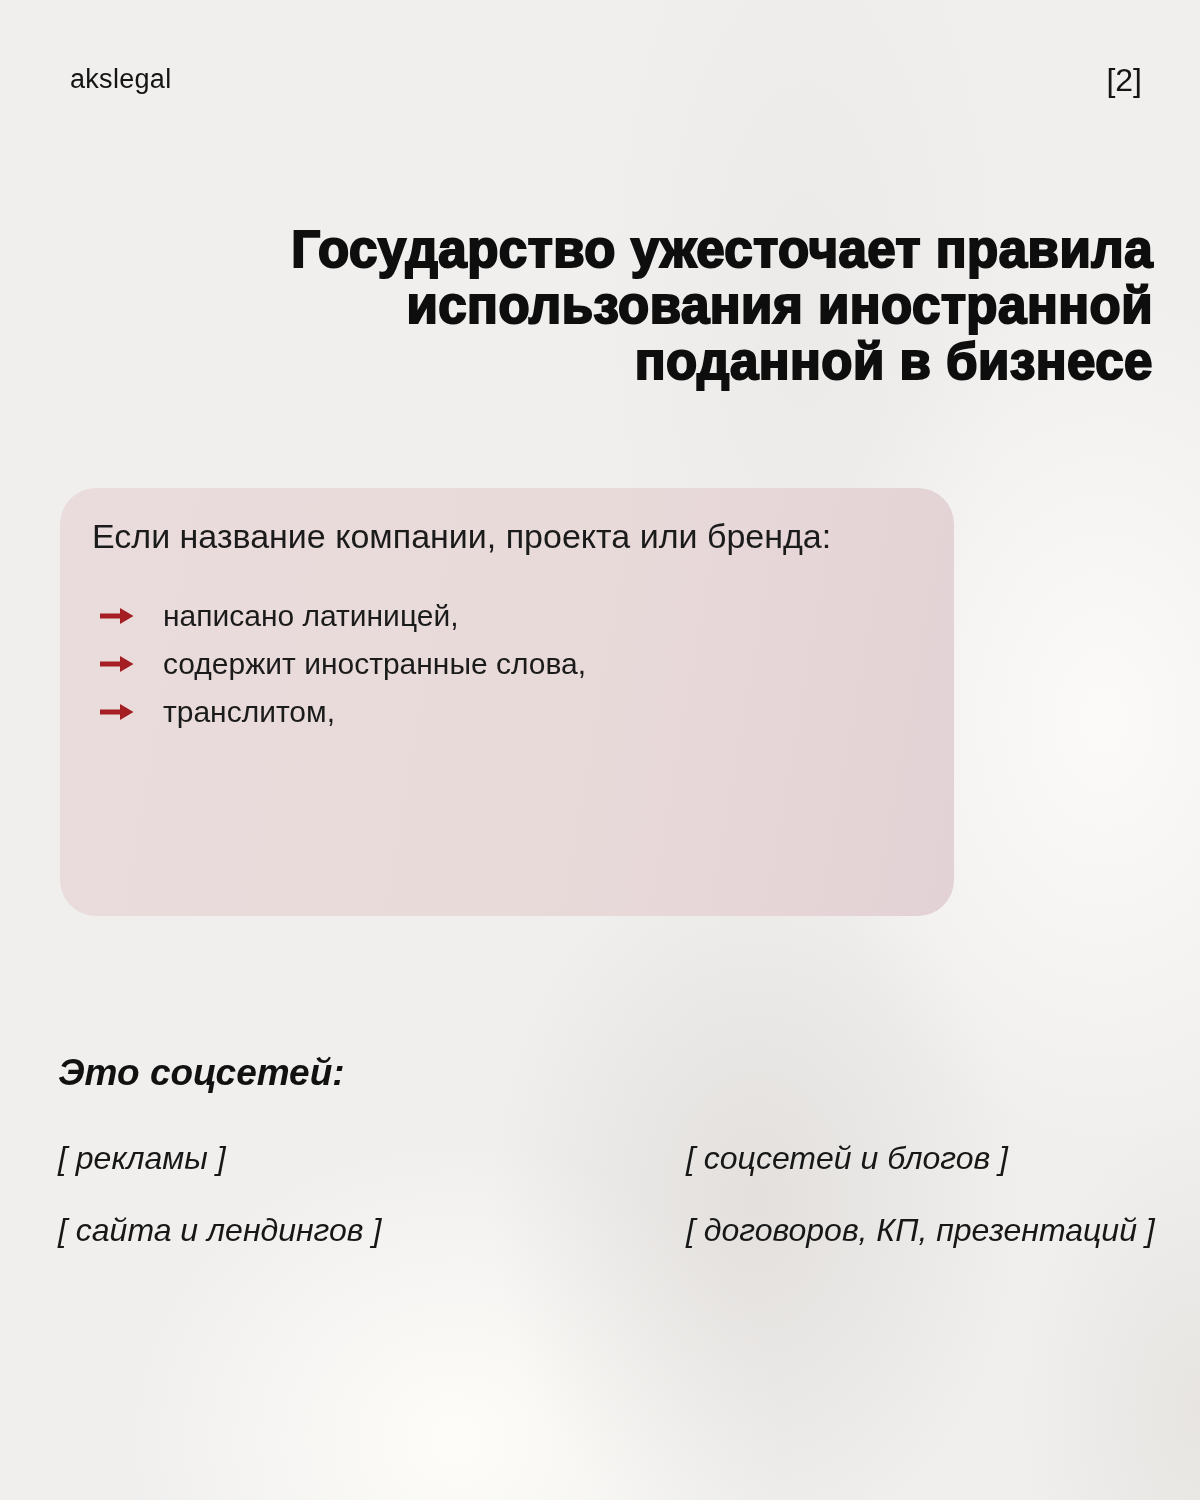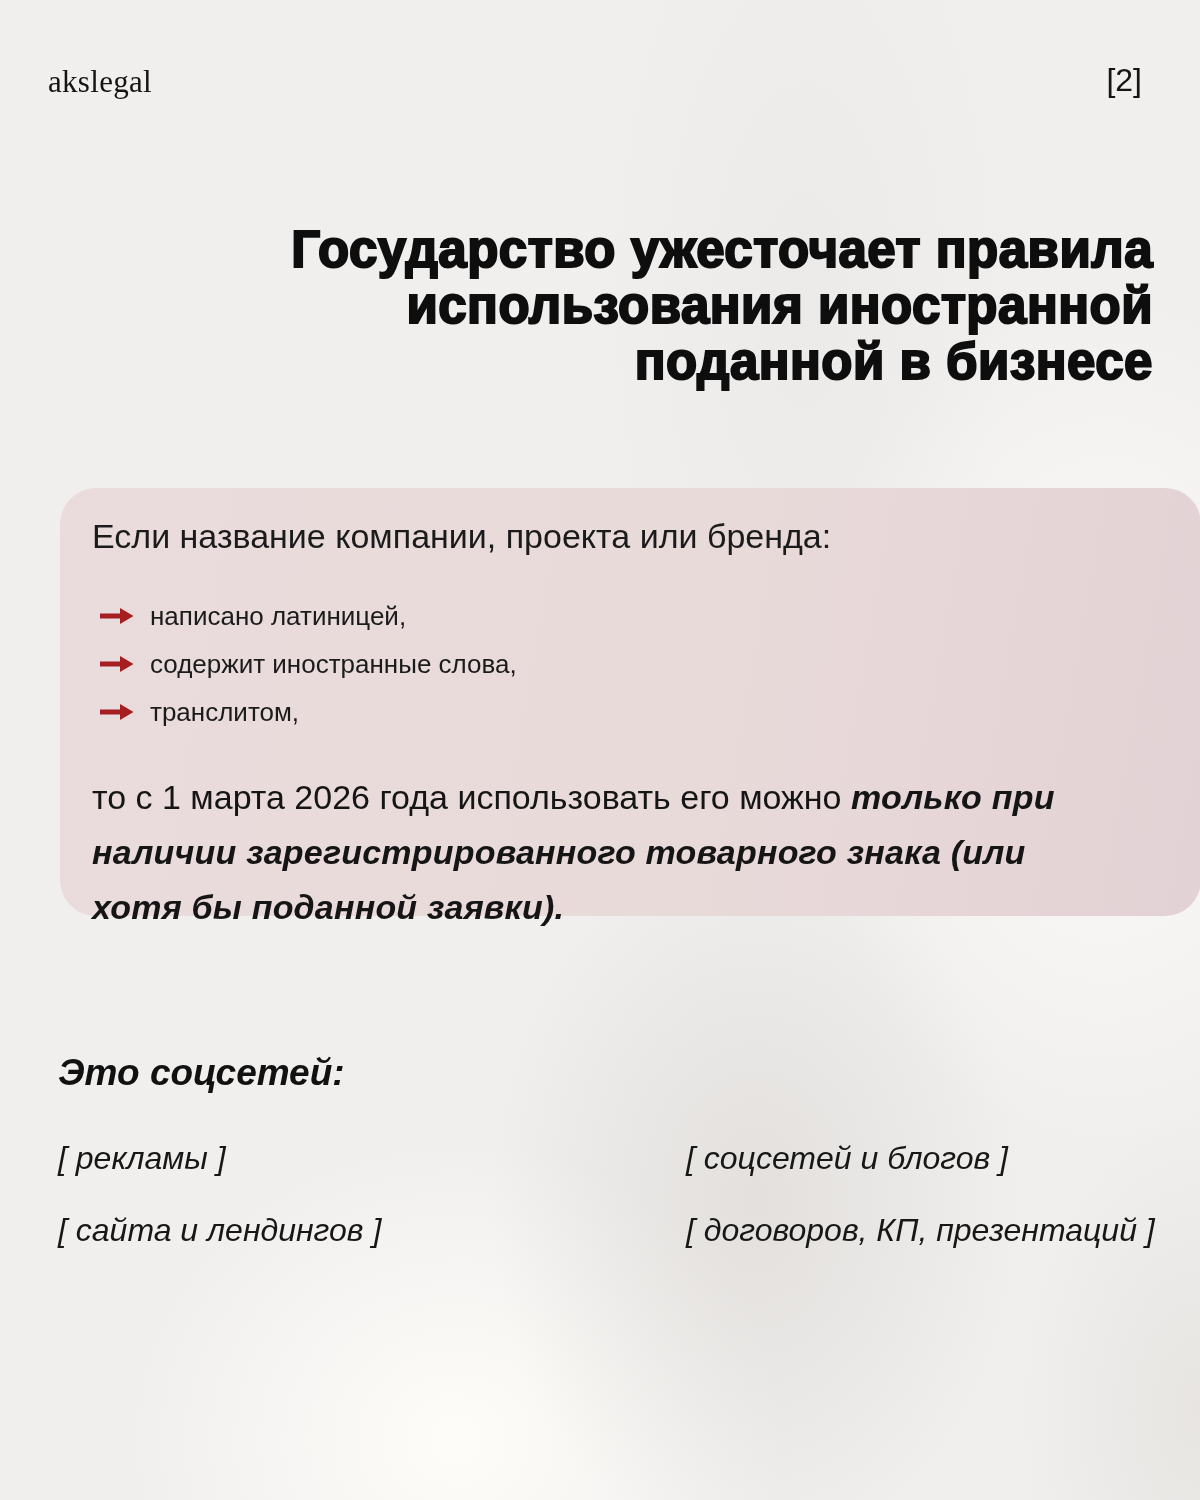--- a/index.html
+++ b/index.html
@@ -21,26 +21,25 @@
       radial-gradient(ellipse 380px 520px at 63% 80%, rgba(216,211,207,0.55) 0%, rgba(216,211,207,0) 70%),
       radial-gradient(ellipse 460px 420px at 38% 96%, rgba(255,254,250,0.9) 0%, rgba(255,254,250,0) 72%),
       radial-gradient(ellipse 300px 700px at 67% 20%, rgba(233,230,228,0.5) 0%, rgba(233,230,228,0) 70%),
       radial-gradient(ellipse 260px 420px at 100% 94%, rgba(224,220,215,0.55) 0%, rgba(224,220,215,0) 70%);
     background-repeat: no-repeat;
   }
 
   
   .header-brand {
     position: absolute;
-    left: 48px;
+    left: 70px;
     top: 64px;
-    font-size: 31px;
+    font-size: 27px;
     letter-spacing: 0.3px;
     color: #141414;
-    font-family: Liberation Serif, serif;
   }
   .header-page {
     position: absolute;
     right: 58px;
     top: 62px;
     font-size: 32px;
     color: #141414;
   }
 
   
@@ -56,21 +55,21 @@
     -webkit-text-stroke: 2.1px #0e0e0e;
     letter-spacing: 0.5px;
   }
   .title .line { display: block; text-align: right; }
 
   
   .card {
     position: absolute;
     left: 60px;
     top: 488px;
-    width: 1141px;
+    width: 894px;
     height: 428px;
     box-sizing: border-box;
     padding: 26px 40px 0 32px;
     border-radius: 36px;
     background: linear-gradient(100deg, #eadcdc 0%, #e9dada 55%, #e3d2d5 100%);
   }
   .card-intro {
     font-size: 34px;
     line-height: 44px;
     color: #1b1b1b;
@@ -84,22 +83,22 @@
     height: 48px;
   }
   .bullet-arrow {
     width: 34px;
     flex: 0 0 34px;
     margin-left: 8px;
     display: flex;
     align-items: center;
   }
   .bullet-text {
-    margin-left: 16px;
-    font-size: 26px;
+    margin-left: 29px;
+    font-size: 30px;
     color: #1b1b1b;
   }
   .card-outro {
     margin-top: 34px;
     width: 1002px;
     font-size: 34px;
     line-height: 55px;
     color: #151515;
   }
   .card-outro .em {
@@ -176,21 +175,20 @@
         <span class="bullet-arrow">
           <svg width="34" height="18" viewBox="0 0 34 18">
               <line x1="0" y1="9" x2="24" y2="9" stroke="#a51e24" stroke-width="5"></line>
               <path d="M20 1 L33.5 9 L20 17 Z" fill="#a51e24"></path>
             </svg>
         </span>
         <span class="bullet-text">транслитом,</span>
       </div>
     </div>
 
-    <div class="card-outro"><span>то с 1 марта 2026 года использовать его можно </span><span class="em">только при наличии зарегистрированного товарного знака (или хотя бы поданной заявки).</span></div>
   </div>
 
   <div class="applies-heading">Это соцсетей:</div>
 
   <div class="applies-grid">
     <div class="applies-item">[ рекламы ]</div>
     <div class="applies-item">[ соцсетей и блогов ]</div>
     <div class="applies-item">[ сайта и лендингов ]</div>
     <div class="applies-item">[ договоров, КП, презентаций ]</div>
   </div>

